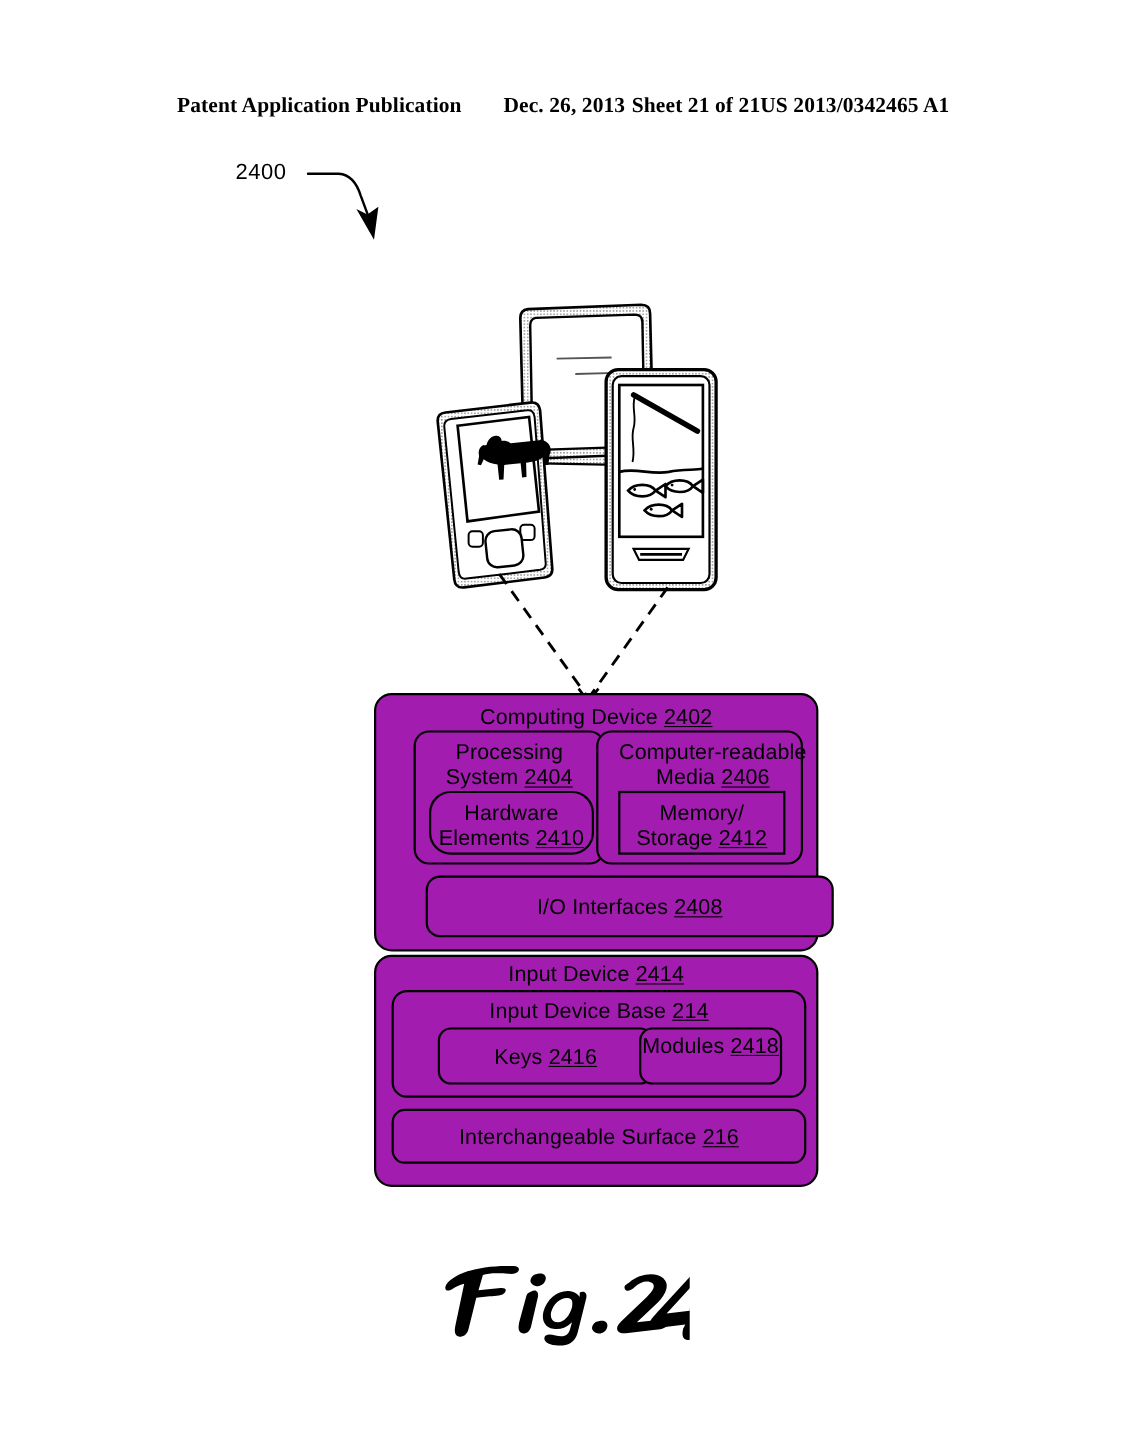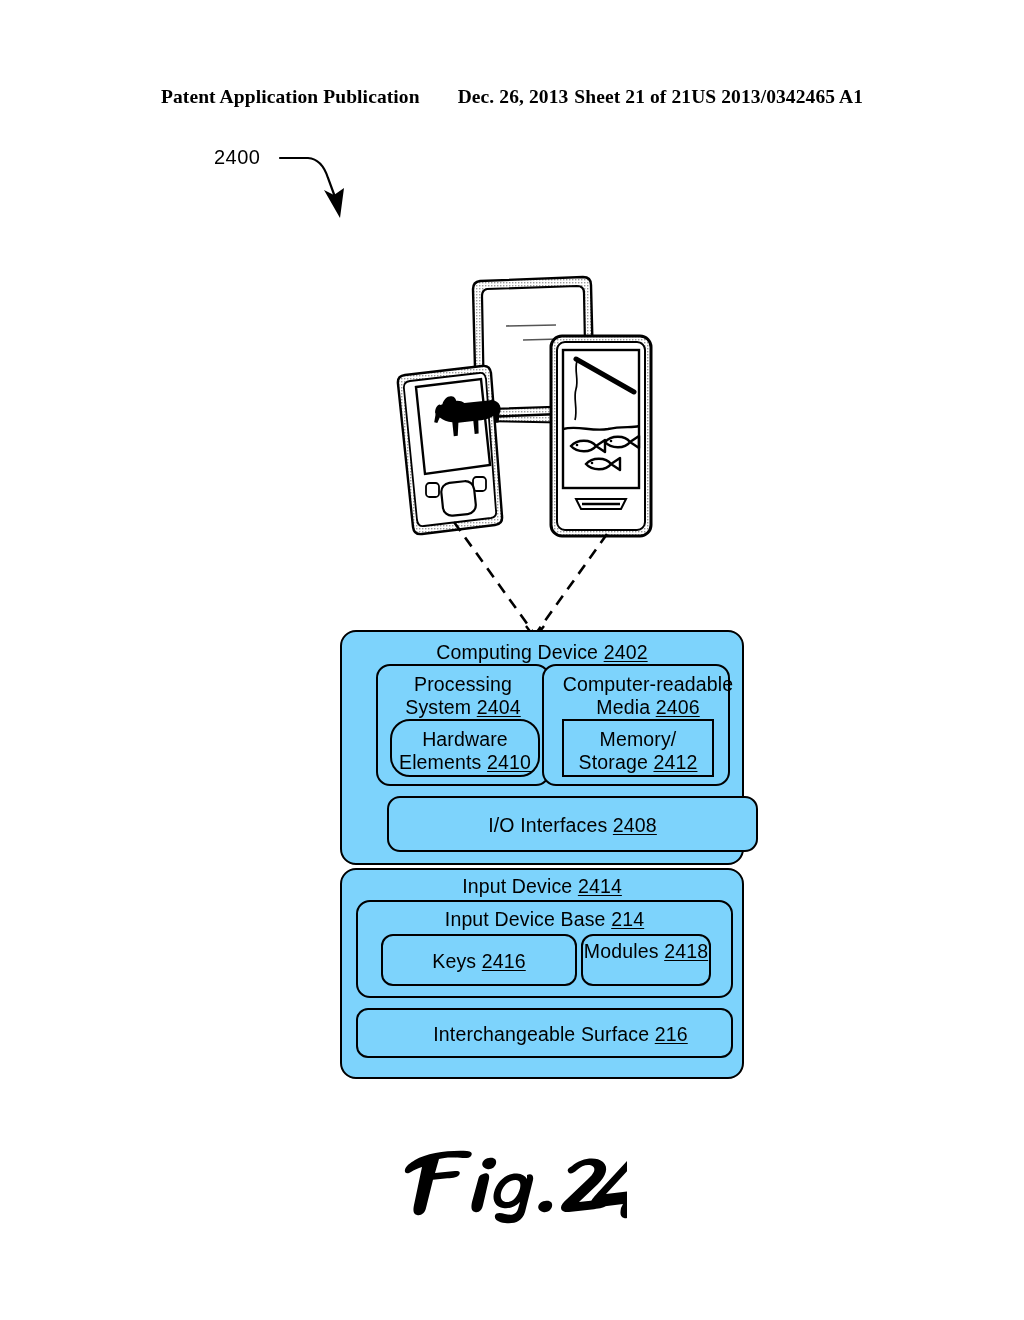--- a/index.html
+++ b/index.html
@@ -71,21 +71,21 @@
     width: 200px;
     height: 118px;
   }
 
   
   .blk {
     position: absolute;
     box-sizing: border-box;
     border: 2.2px solid #000;
     border-radius: 14px;
-    background: #7dd3fc;
+    background: #a21caf;
   }
   .blk-label {
     position: absolute;
     left: 0;
     width: 100%;
     text-align: center;
     font-size: 19.5px;
     line-height: 22.5px;
     letter-spacing: 0.15px;
     white-space: pre-line;
@@ -118,28 +118,28 @@
   #box-memory-storage { left: 18px; top: 53px; width: 152px; height: 58px; border-radius: 0; }
   #lbl-memory-storage { top: 7px; }
 
   
   #box-io { left: 17px; top: 164px; width: 371px; height: 56px; border-radius: 13px; margin-left: 28px; }
   #lbl-io { top: 16px; }
 
   
   #box-input-device-base { left: 14px; top: 30px; width: 377px; height: 98px; }
   #lbl-input-device-base { top: 6px; }
-  #box-keys { left: 23px; top: 32px; width: 196px; height: 52px; border-radius: 12px; }
+  #box-keys { left: 40px; top: 32px; width: 196px; height: 52px; border-radius: 12px; }
   #lbl-keys { top: 14px; }
   #box-modules { left: 223px; top: 32px; width: 130px; height: 52px; border-radius: 12px; }
   #lbl-modules { top: 4px; }
 
   
   #box-interchangeable { left: 14px; top: 138px; width: 377px; height: 50px; border-radius: 12px; }
-  #lbl-interchangeable { top: 13px; margin-left: 16px; }
+  #lbl-interchangeable { top: 13px; }
 
   
   #fig-caption {
     position: absolute;
     left: 0;
     top: 1138px;
     width: 1024px;
     text-align: center;
   }
   #fig-caption svg { display: inline-block; }

